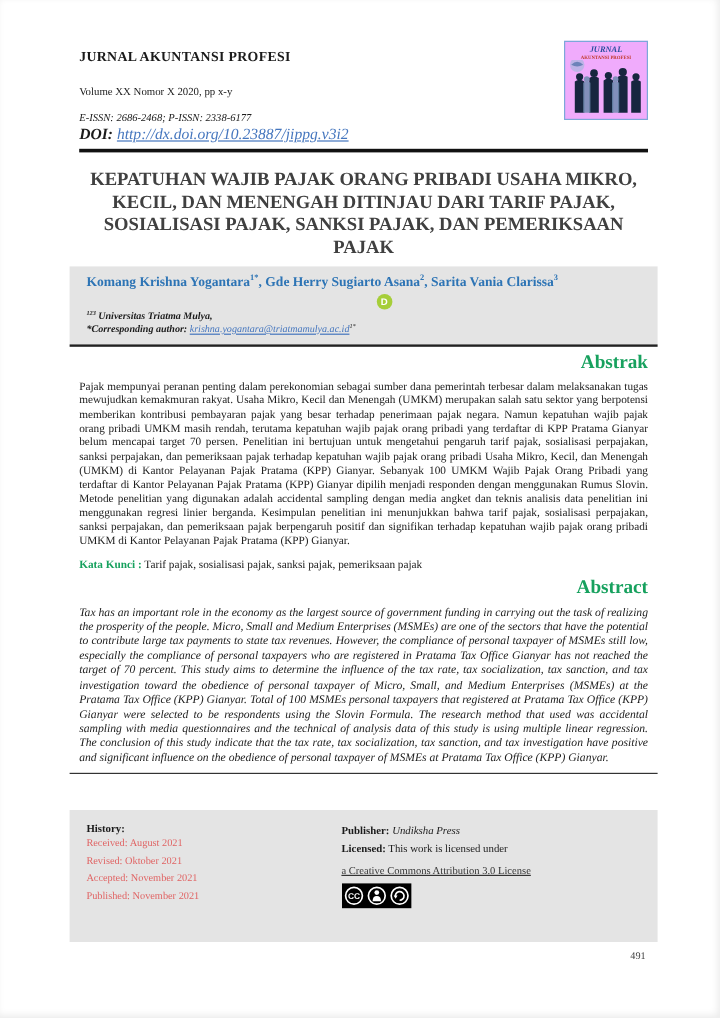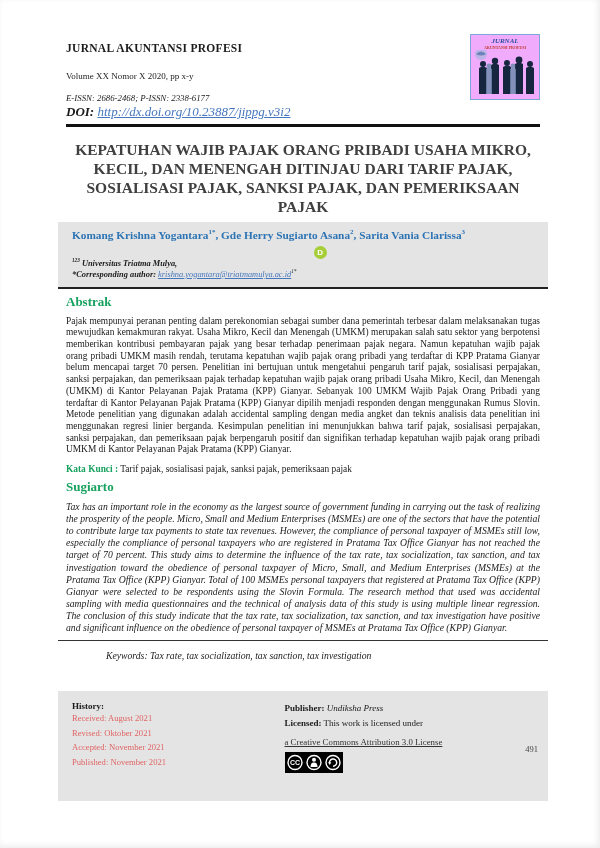--- a/index.html
+++ b/index.html
@@ -46,21 +46,21 @@
     background:#a6ce39;color:#fff;font-size:8px;font-weight:bold;
     text-align:center;line-height:13px;font-family:"Liberation Sans",sans-serif;
   }
   .affiliation{font-size:8.4px;font-weight:bold;font-style:italic;margin-top:2px;}
   .corresponding{font-size:8.4px;font-style:italic;margin-top:2px;}
   .corresponding .label{font-weight:bold;}
   .thin-rule{height:1.6px;background:#222;margin:0 -8px;}
   .thin-rule2{height:1.2px;background:#333;margin:6px -8px 0 -8px;}
   
   .sec-heading{
-    text-align:left;color:#17a15e;font-weight:bold;font-size:13px;margin:5px 0 6px 0;
+    text-align:right;color:#17a15e;font-weight:bold;font-size:16px;margin:5px 0 6px 0;
   }
   .abstrak-body{
     font-size:9.4px;line-height:11.7px;text-align:justify;margin:0;
   }
   .kata-kunci{font-size:9.4px;margin:8px 0 4px 0;}
   .kata-kunci .label{color:#17a15e;font-weight:bold;}
   .abstract-body{
     font-size:9.7px;line-height:12.1px;text-align:justify;font-style:italic;margin:2px 0 0 0;
   }
   .keywords{font-size:9.7px;font-style:italic;margin:9px 0 0 40px;}
@@ -71,21 +71,21 @@
   }
   .footer-col-left{flex:0 0 46%;}
   .footer-col-right{flex:1;}
   .footer-label{font-weight:bold;font-size:9px;}
   .history-item{color:#e06464;font-size:8.6px;line-height:14.5px;}
   .pub-line{font-size:9px;line-height:15px;}
   .pub-name{font-style:italic;}
   .license-link{font-size:8.8px;color:#333;text-decoration:underline;cursor:pointer;display:inline-block;margin-top:1px;}
   .cc-badge{margin-top:3px;cursor:pointer;}
   
-  .page-number{position:absolute;right:62px;top:744px;font-size:8.5px;color:#444;}
+  .page-number{position:absolute;right:62px;top:791px;font-size:8.5px;color:#444;}
 </style>
 </head>
 <body>
 
 <div class="page">
 
   <div class="header">
     <div class="header-left">
       <div class="journal-name">JURNAL AKUNTANSI PROFESI</div>
       <div class="volume-line">Volume XX Nomor X 2020, pp x-y</div>
@@ -145,24 +145,23 @@
   </div>
   <div class="thin-rule"></div>
 
   <h2 class="sec-heading">Abstrak</h2>
   <p class="abstrak-body">Pajak mempunyai peranan penting dalam perekonomian sebagai sumber dana pemerintah terbesar dalam melaksanakan tugas mewujudkan kemakmuran rakyat. Usaha Mikro, Kecil dan Menengah (UMKM) merupakan salah satu sektor yang berpotensi memberikan kontribusi pembayaran pajak yang besar terhadap penerimaan pajak negara. Namun kepatuhan wajib pajak orang pribadi UMKM masih rendah, terutama kepatuhan wajib pajak orang pribadi yang terdaftar di KPP Pratama Gianyar belum mencapai target 70 persen. Penelitian ini bertujuan untuk mengetahui pengaruh tarif pajak, sosialisasi perpajakan, sanksi perpajakan, dan pemeriksaan pajak terhadap kepatuhan wajib pajak orang pribadi Usaha Mikro, Kecil, dan Menengah (UMKM) di Kantor Pelayanan Pajak Pratama (KPP) Gianyar. Sebanyak 100 UMKM Wajib Pajak Orang Pribadi yang terdaftar di Kantor Pelayanan Pajak Pratama (KPP) Gianyar dipilih menjadi responden dengan menggunakan Rumus Slovin. Metode penelitian yang digunakan adalah accidental sampling dengan media angket dan teknis analisis data penelitian ini menggunakan regresi linier berganda. Kesimpulan penelitian ini menunjukkan bahwa tarif pajak, sosialisasi perpajakan, sanksi perpajakan, dan pemeriksaan pajak berpengaruh positif dan signifikan terhadap kepatuhan wajib pajak orang pribadi UMKM di Kantor Pelayanan Pajak Pratama (KPP) Gianyar.</p>
   <p class="kata-kunci">
     <span class="label">Kata Kunci :</span>
     <span>Tarif pajak, sosialisasi pajak, sanksi pajak, pemeriksaan pajak</span>
   </p>
 
-  <h2 class="sec-heading">Sugiarto</h2>
+  <h2 class="sec-heading">Abstract</h2>
   <p class="abstract-body">Tax has an important role in the economy as the largest source of government funding in carrying out the task of realizing the prosperity of the people. Micro, Small and Medium Enterprises (MSMEs) are one of the sectors that have the potential to contribute large tax payments to state tax revenues. However, the compliance of personal taxpayer of MSMEs still low, especially the compliance of personal taxpayers who are registered in Pratama Tax Office Gianyar has not reached the target of 70 percent. This study aims to determine the influence of the tax rate, tax socialization, tax sanction, and tax investigation toward the obedience of personal taxpayer of Micro, Small, and Medium Enterprises (MSMEs) at the Pratama Tax Office (KPP) Gianyar. Total of 100 MSMEs personal taxpayers that registered at Pratama Tax Office (KPP) Gianyar were selected to be respondents using the Slovin Formula. The research method that used was accidental sampling with media questionnaires and  the technical of analysis data of this study is using multiple linear regression. The conclusion of this study indicate that the tax rate, tax socialization, tax sanction, and tax investigation have positive and significant influence on the obedience of personal taxpayer of MSMEs at Pratama Tax Office (KPP) Gianyar.</p>
   <div class="thin-rule2"></div>
-  <p class="keywords">Keywords: Tax rate, tax socialization, tax sanction, tax investigation</p>
 
   <div class="footer-box">
     <div class="footer-col-left">
       <div class="footer-label">History:</div>
       <div class="history-item">Received: August 2021</div>
       <div class="history-item">Revised: Oktober 2021</div>
       <div class="history-item">Accepted: November 2021</div>
       <div class="history-item">Published: November 2021</div>
     </div>
     <div class="footer-col-right">

